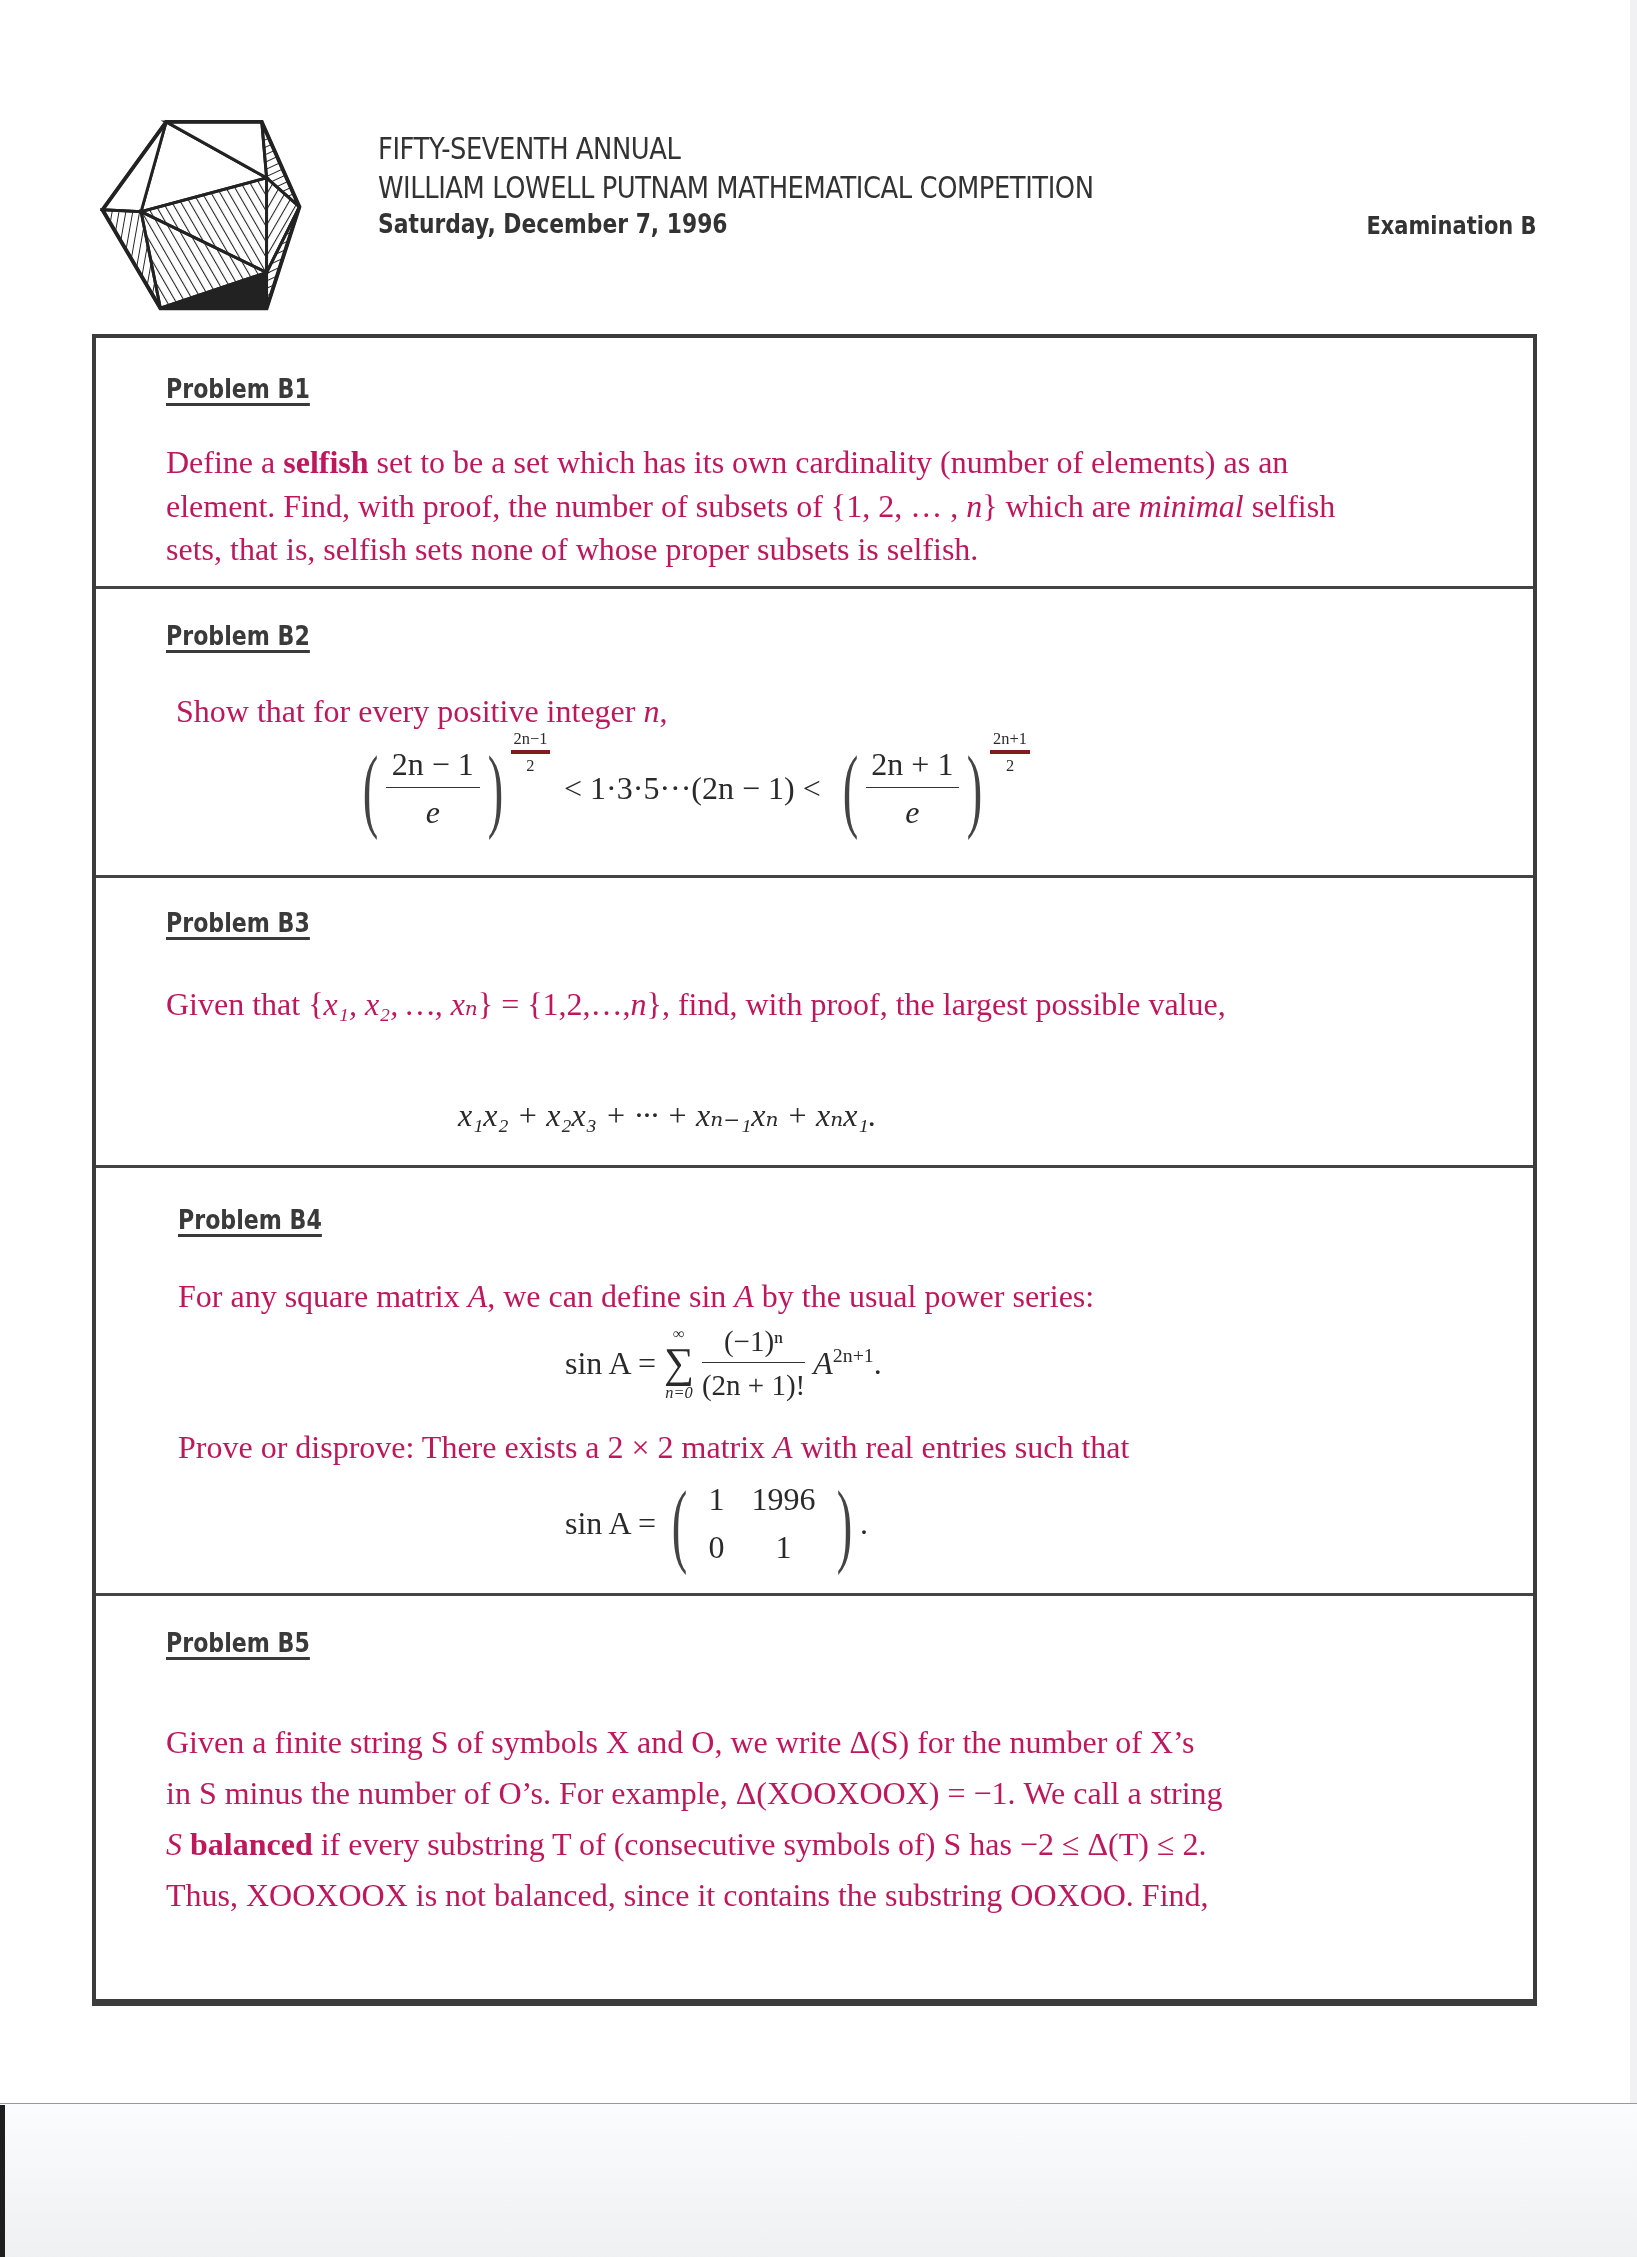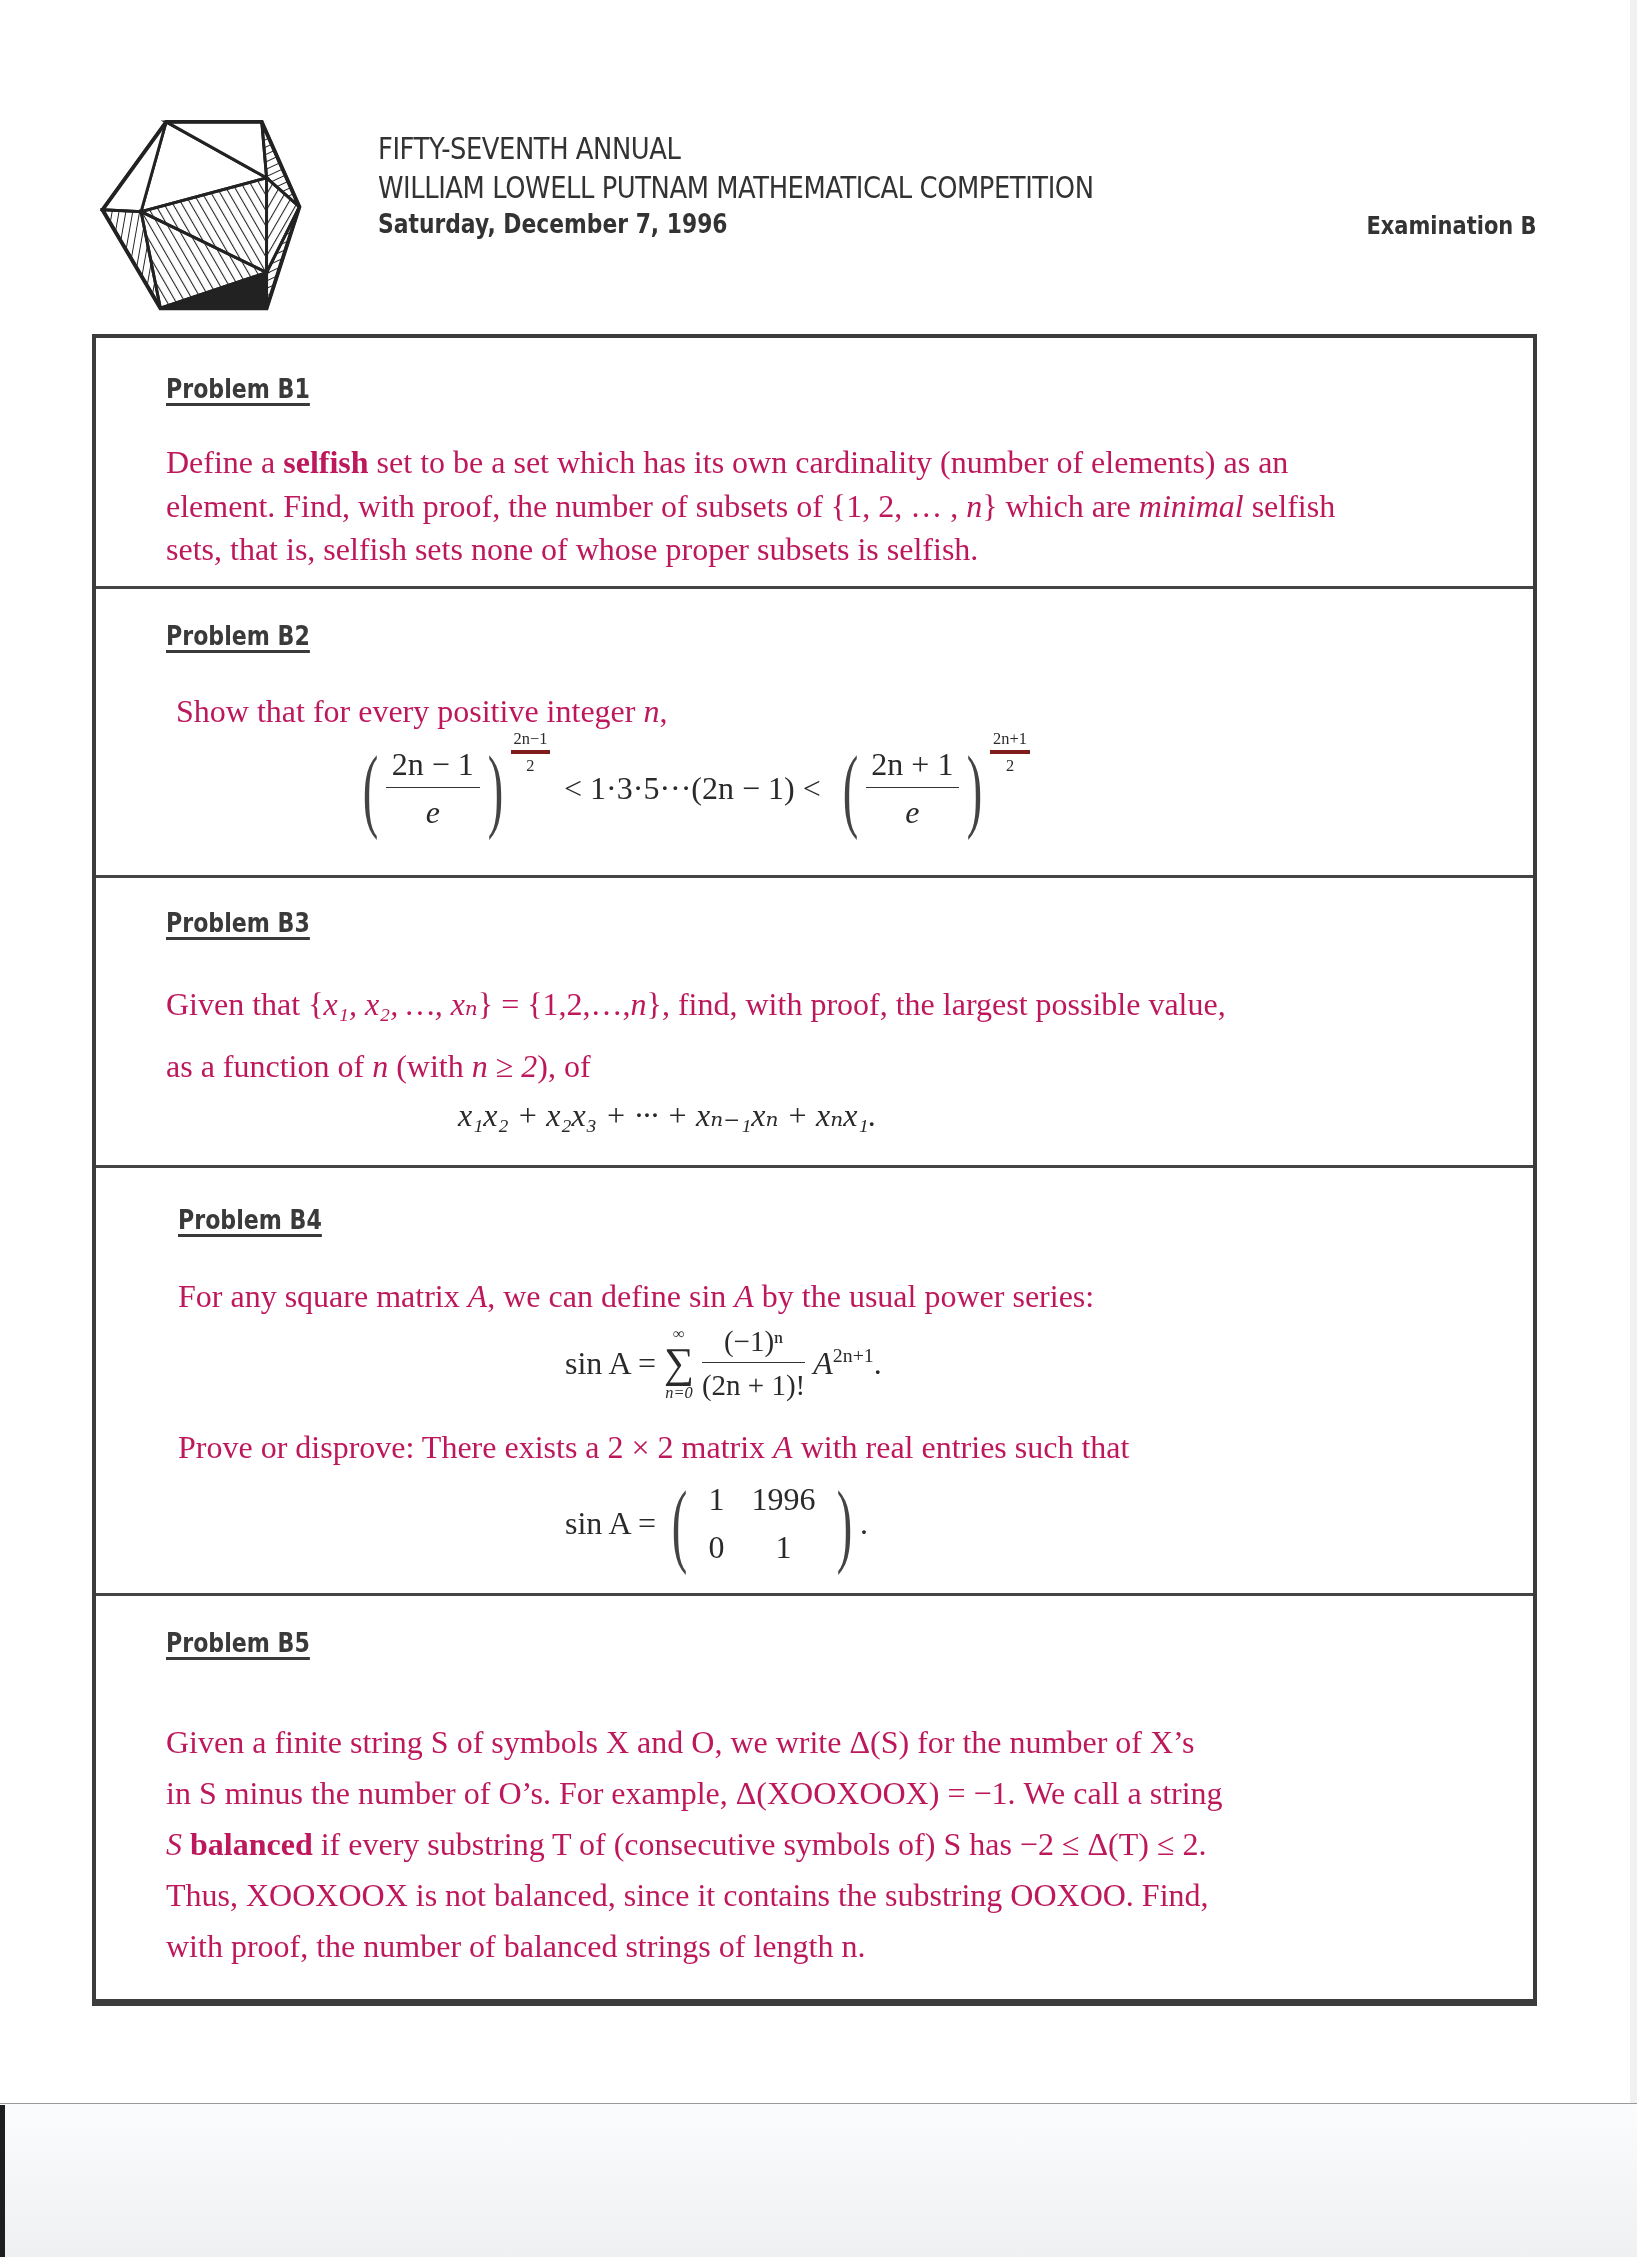--- a/index.html
+++ b/index.html
@@ -124,21 +124,20 @@
       <span class="paren">(</span><span class="frac"><span class="num">2n − 1</span><span class="den"><i>e</i></span></span><span class="paren">)</span><span class="supfrac"><span class="n">2n−1</span><span class="d">2</span></span>
       <span style="vertical-align:middle;margin:0 5.8px;">&lt; 1·3·5···(2n − 1) &lt;</span>
       <span class="paren">(</span><span class="frac"><span class="num">2n + 1</span><span class="den"><i>e</i></span></span><span class="paren">)</span><span class="supfrac"><span class="n">2n+1</span><span class="d">2</span></span>
     </div>
   </div>
   <div class="divider" style="top:537px;"></div>
 
   <div class="section" style="top:540px;height:290px;">
     <div class="prob-title" style="top:29px;">Problem B3</div>
     <div class="text" style="top:104px;"><span>Given that {</span><i>x₁, x₂, …, xₙ</i><span>} = {1,2,…,</span><i>n</i><span>}, find, with proof, the largest possible value,</span></div>
-    <div class="text" style="top:166px;"><span>as a function of </span><i>n</i><span> (with </span><i>n ≥ 2</i><span>), of</span></div>
     <div class="math" style="left:362px;top:218px;"><i>x₁x₂ + x₂x₃ + ··· + xₙ₋₁xₙ + xₙx₁.</i></div>
   </div>
   <div class="divider" style="top:827px;"></div>
 
   <div class="section" style="top:830px;height:425px;margin-left:12px;">
     <div class="prob-title" style="top:36px;">Problem B4</div>
     <div class="text" style="top:106px;"><span>For any square matrix </span><i>A</i><span>, we can define sin </span><i>A</i><span> by the usual power series:</span></div>
     <div class="math" style="left:457px;top:156px;">
       <span style="vertical-align:middle;">sin A =</span>
       <span class="sigma"><span>∞</span><span class="big">∑</span><i>n=0</i></span>
@@ -163,16 +162,15 @@
     </div>
   </div>
   <div class="divider" style="top:1255px;"></div>
 
   <div class="section" style="top:1258px;height:406px;">
     <div class="prob-title" style="top:31px;">Problem B5</div>
     <div class="text" style="top:124px;">Given a finite string S of symbols X and O, we write Δ(S) for the number of X’s</div>
     <div class="text" style="top:175px;">in S minus the number of O’s. For example, Δ(XOOXOOX) = −1. We call a string</div>
     <div class="text" style="top:226px;"><i>S </i><b>balanced</b><span> if every substring T of (consecutive symbols of) S has  −2 ≤ Δ(T) ≤ 2.</span></div>
     <div class="text" style="top:277px;">Thus, XOOXOOX is not balanced, since it contains the substring OOXOO. Find,</div>
-    <div class="text" style="top:328px;">with proof, the number of balanced strings of length n.</div>
   </div>
 </div>
 
 
 </body></html>

